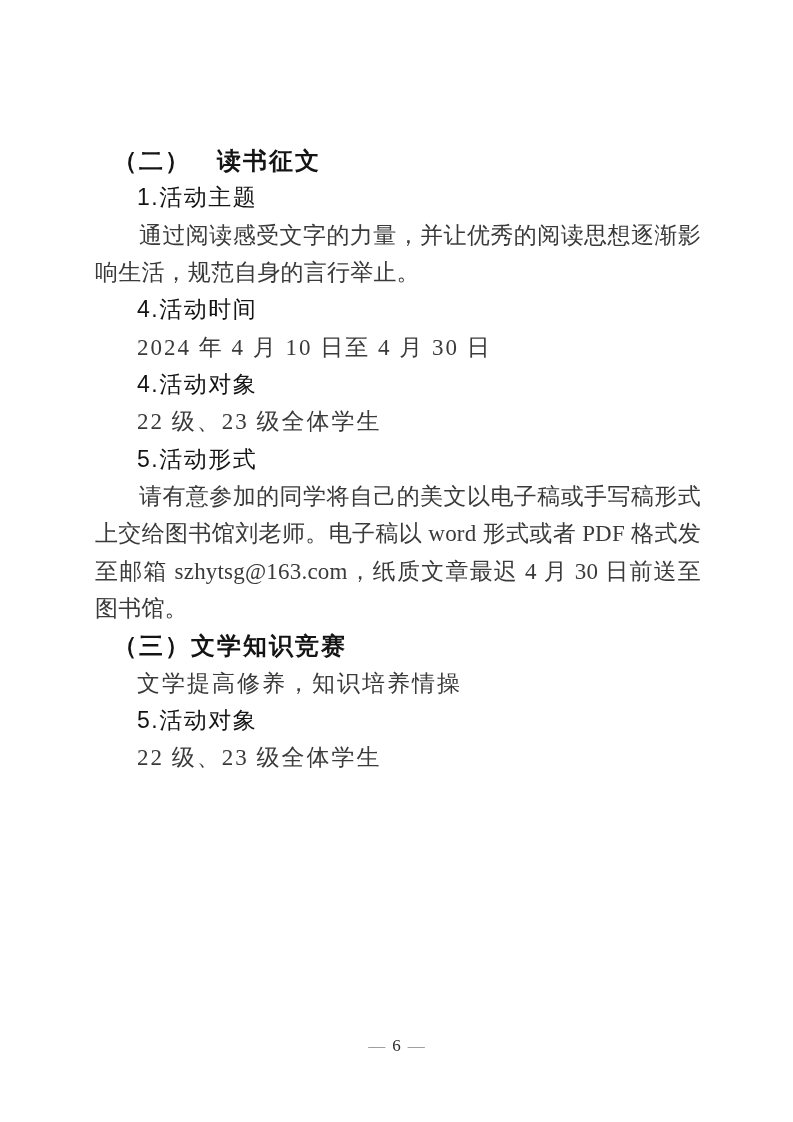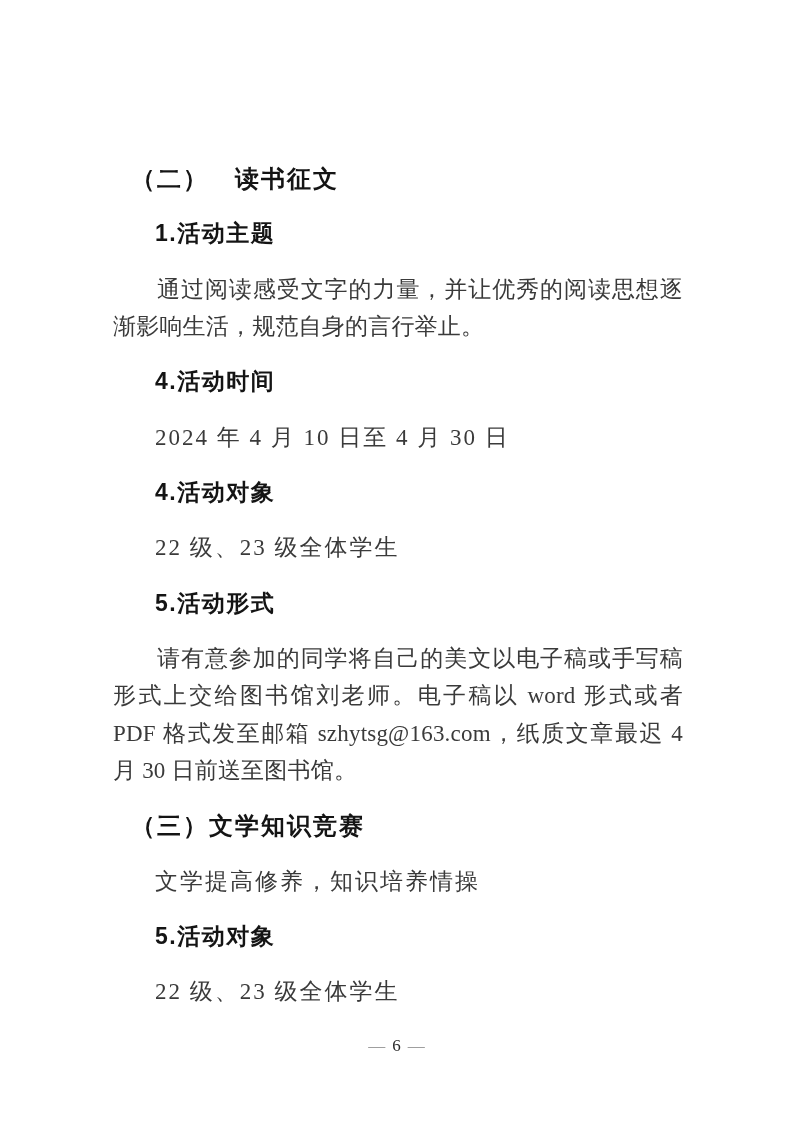--- a/index.html
+++ b/index.html
@@ -18,34 +18,34 @@
   .content {
     position: absolute;
     left: 95px;
     top: 142px;
     width: 606px;
     color: #3a3a3a;
     font-size: 23px;
     line-height: 37.33px;
   }
   .block {
-    margin: 18px;
+    margin: 0;
     padding: 0;
   }
   .section-heading {
     font-family: "Liberation Sans", "DejaVu Sans", sans-serif;
     font-weight: bold;
     color: #141414;
     font-size: 24px;
     letter-spacing: 2px;
     text-indent: 18px;
   }
   .sub-heading {
     font-family: "Liberation Sans", "DejaVu Sans", sans-serif;
-    font-weight: bold;
+    font-weight: normal;
     color: #141414;
     font-size: 23px;
     letter-spacing: 1.5px;
     text-indent: 42px;
   }
   .body-line {
     letter-spacing: 2px;
     text-indent: 42px;
   }
   .paragraph {

